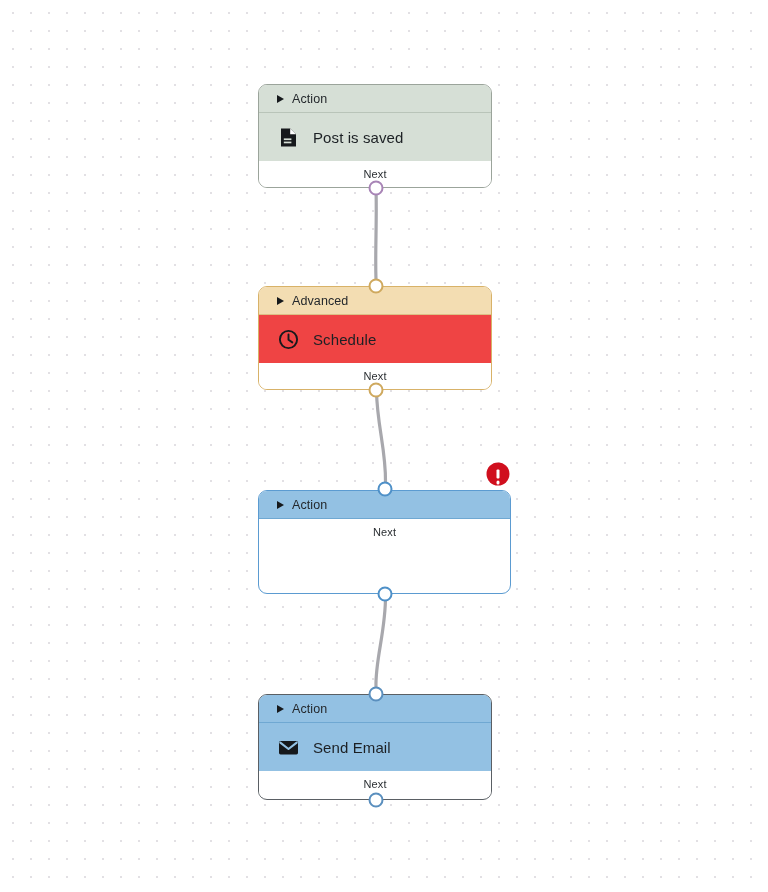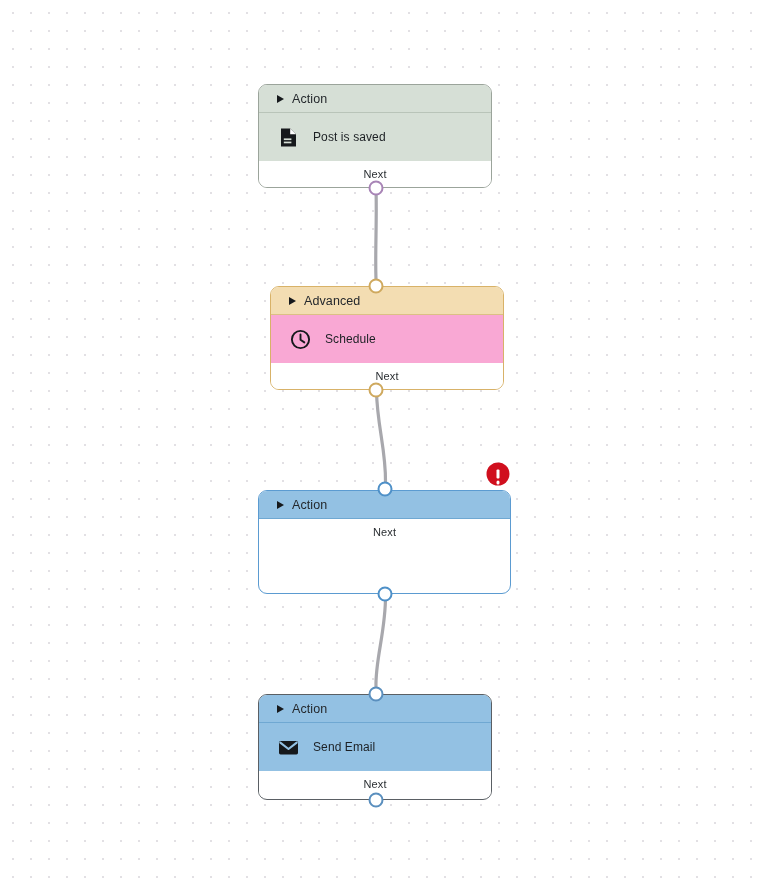--- a/index.html
+++ b/index.html
@@ -74,21 +74,21 @@
   }
   .node-body {
     box-sizing: border-box;
     height: 48px;
     display: flex;
     align-items: center;
     padding-left: 19px;
     gap: 14px;
   }
   .node-title {
-    font-size: 12px;
+    font-size: 15px;
     color: #1c2024;
     white-space: nowrap;
     letter-spacing: .1px;
   }
   .node-icon {
     width: 21px;
     height: 21px;
     flex: none;
     display: flex;
     align-items: center;
@@ -108,21 +108,21 @@
     letter-spacing: .15px;
   }
 
   
   .theme-trigger  { border: 1.6px solid #9ba49b; }
   .theme-trigger  .node-header { background: #d6dfd6; border-bottom: 1px solid #b9c4b9; }
   .theme-trigger  .node-body   { background: #d6dfd6; }
 
   .theme-advanced { border: 1.6px solid #d8b268; }
   .theme-advanced .node-header { background: #f3ddb2; border-bottom: 1px solid #dcc085; }
-  .theme-advanced .node-body   { background: #f9a8d4; }
+  .theme-advanced .node-body   { background: #ef4444; }
 
   .theme-action   { border: 1.6px solid #5b9bd1; }
   .theme-action   .node-header { background: #93c1e3; border-bottom: 1px solid #6fa8d2; }
   .theme-action   .node-body   { background: #93c1e3; }
 
   .theme-action-selected { border: 1.9px solid #5a5f64; }
   .theme-action-selected .node-header { background: #93c1e3; border-bottom: 1px solid #6fa8d2; }
   .theme-action-selected .node-body   { background: #93c1e3; }
 
   
@@ -194,21 +194,21 @@
           <rect x="4.8" y="14.6" width="7.6" height="1.7" fill="#d6dfd6"></rect>
           <path d="M11.2 1.4 V7.2 H17 Z" fill="#ffffff"></path>
         </svg>
       </span>
       <span class="node-title">Post is saved</span>
     </div>
     <div class="node-footer">Next</div>
   </div>
   <div class="port port-purple" style="left:376px; top:188px;"></div>
 
-  <div class="node theme-advanced" style="left:258px; top:286px; width:234px; height:104px;margin-left:12px;">
+  <div class="node theme-advanced" style="left:258px; top:286px; width:234px; height:104px;">
     <div class="node-header">
       <span class="disclosure"></span>
       <span>Advanced</span>
     </div>
     <div class="node-body">
       <span class="node-icon">
         <svg width="21" height="21" viewBox="0 0 21 21" aria-hidden="true">
           <circle cx="10.5" cy="10.5" r="8.6" fill="none" stroke="currentColor" stroke-width="1.9"></circle>
           <path d="M10.5 5.4 V10.8 L14.3 13.4" fill="none" stroke="currentColor" stroke-width="1.9" stroke-linecap="round" stroke-linejoin="round"></path>
         </svg>

